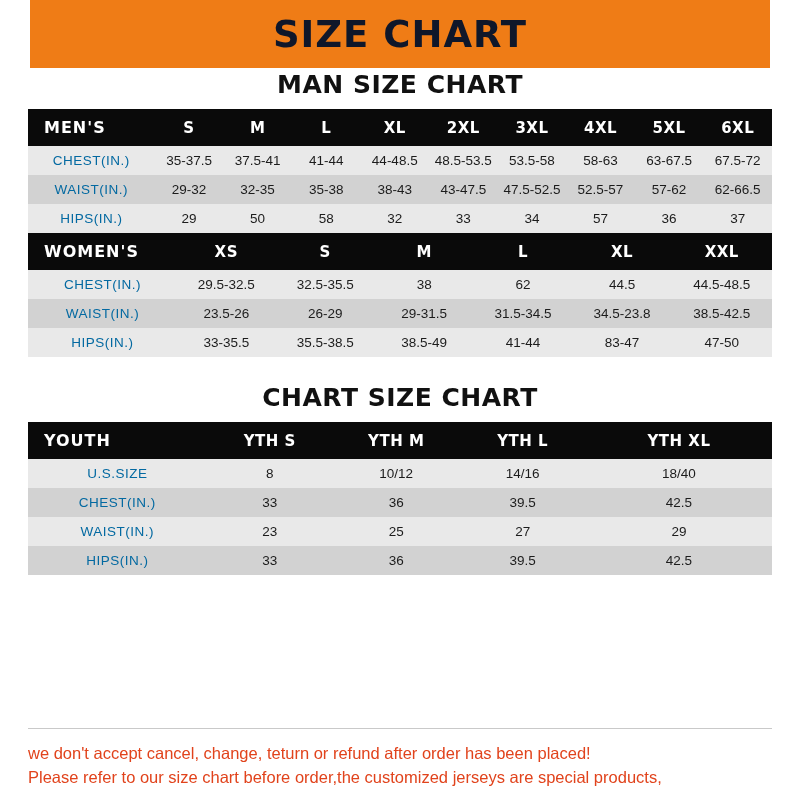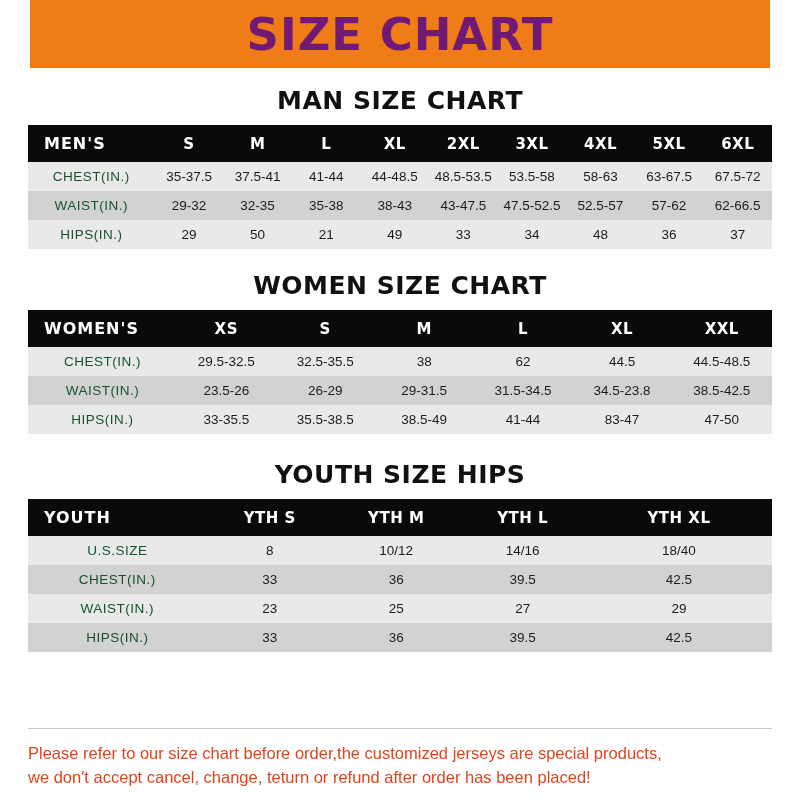--- a/index.html
+++ b/index.html
@@ -24,23 +24,23 @@
     height: 68px;
     background: #ef7c16;
     display: flex;
     align-items: center;
     justify-content: center;
     position: relative;
   }
   .banner .banner-title {
     font-family: "DejaVu Sans", sans-serif;
     font-weight: bold;
-    font-size: 45px;
+    font-size: 37px;
     letter-spacing: 1px;
-    color: #701a75;
+    color: #0f172a;
     line-height: 1;
   }
   .banner .banner-white-left,
   .banner .banner-white-right {
     position: absolute;
     top: 0; bottom: 0;
     width: 30px;
     background: #ffffff;
   }
   .banner .banner-white-left { left: 0; }
@@ -52,21 +52,21 @@
   }
 
   .section-title {
     text-align: center;
     font-family: "DejaVu Sans", sans-serif;
     font-weight: bold;
     font-size: 25px;
     color: #111;
     letter-spacing: 0.5px;
   }
-  .t-man { margin-top: 18px; margin-bottom: 10px; }
+  .t-man { margin-top: 2px; margin-bottom: 10px; }
   .t-women { margin-top: 22px; margin-bottom: 10px; }
   .t-youth { margin-top: 26px; margin-bottom: 10px; }
 
   table {
     width: 100%;
     border-collapse: collapse;
     table-layout: fixed;
   }
   thead th {
     background: #0a0a0a;
@@ -88,21 +88,21 @@
     text-align: center;
     font-size: 13.5px;
     color: #1c1c1c;
     padding: 7px 0;
     font-family: "Liberation Sans", sans-serif;
   }
   tbody td.rowlabel {
     text-align: center;
     font-size: 13.5px;
     letter-spacing: 0.5px;
-    color: #14532d;
+    color: #0369a1;
   }
   tbody tr.odd td { background: #e9e9e9; }
   tbody tr.even td { background: #d2d2d2; }
 
   
   .note {
     border-top: 1px solid #c9c9c9;
     margin: 0 28px;
     padding-top: 12px;
     padding-bottom: 10px;
@@ -176,32 +176,31 @@
           <td>43-47.5</td>
           <td>47.5-52.5</td>
           <td>52.5-57</td>
           <td>57-62</td>
           <td>62-66.5</td>
         </tr>
         <tr class="odd">
           <td class="rowlabel">HIPS(IN.)</td>
           <td>29</td>
           <td>50</td>
-          <td>21</td>
-          <td>49</td>
+          <td>58</td>
+          <td>32</td>
           <td>33</td>
           <td>34</td>
-          <td>48</td>
+          <td>57</td>
           <td>36</td>
           <td>37</td>
         </tr>
       </tbody>
     </table>
 
-    <div class="section-title t-women">WOMEN SIZE CHART</div>
     <table>
       <colgroup>
         <col style="width:20%">
           <col style="width:13.3%">
           <col style="width:13.3%">
           <col style="width:13.3%">
         <col style="width:13.3%">
           <col style="width:13.3%">
           <col style="width:13.5%">
       </colgroup>
@@ -240,21 +239,21 @@
           <td>33-35.5</td>
           <td>35.5-38.5</td>
           <td>38.5-49</td>
           <td>41-44</td>
           <td>83-47</td>
           <td>47-50</td>
         </tr>
       </tbody>
     </table>
 
-    <div class="section-title t-youth">YOUTH SIZE HIPS</div>
+    <div class="section-title t-youth">CHART SIZE CHART</div>
     <table>
       <colgroup>
         <col style="width:24%">
           <col style="width:17%">
           <col style="width:17%">
           <col style="width:17%">
           <col style="width:25%">
       </colgroup>
       <thead>
         <tr>
@@ -293,17 +292,17 @@
           <td>36</td>
           <td>39.5</td>
           <td>42.5</td>
         </tr>
       </tbody>
     </table>
 
   </div>
 
   <div class="note">
+    <div>we don't accept cancel, change, teturn or refund after order has been placed!</div>
     <div>Please refer to our size chart before order,the customized jerseys are special products,</div>
-    <div>we don't accept cancel, change, teturn or refund after order has been placed!</div>
   </div>
 
 </div>
 
 </body></html>

